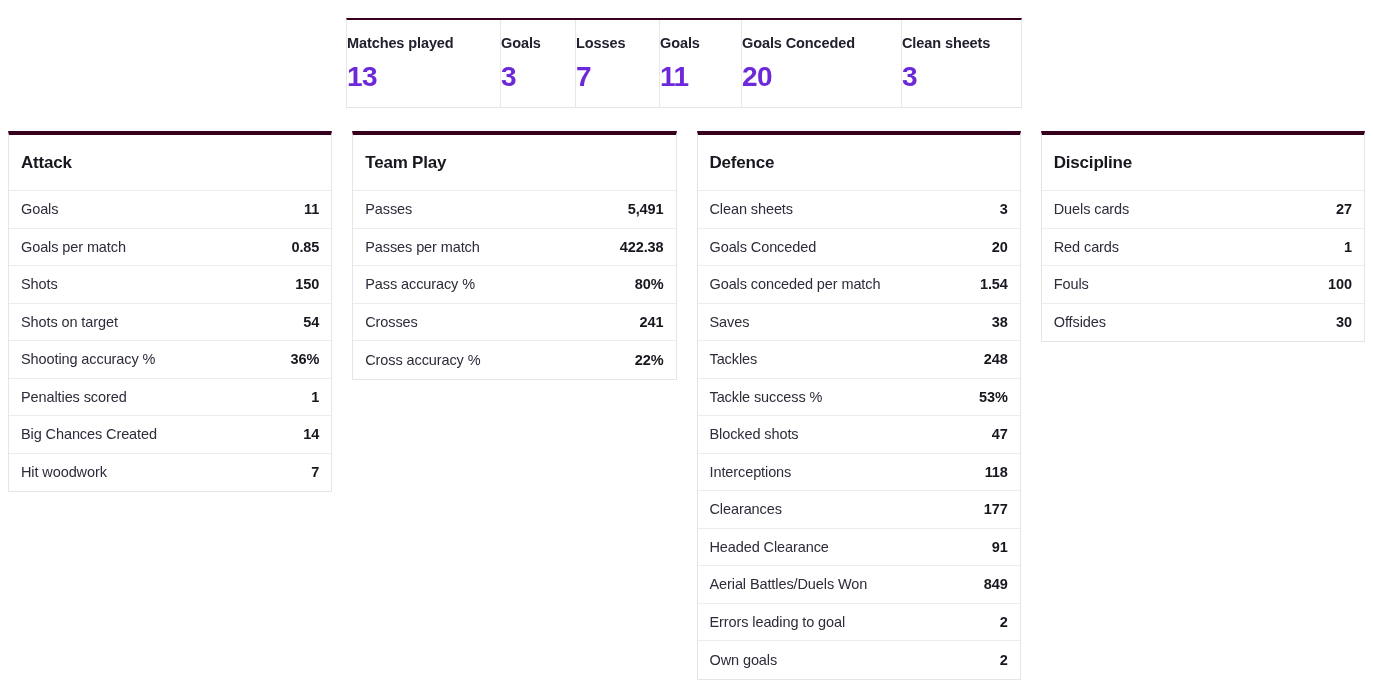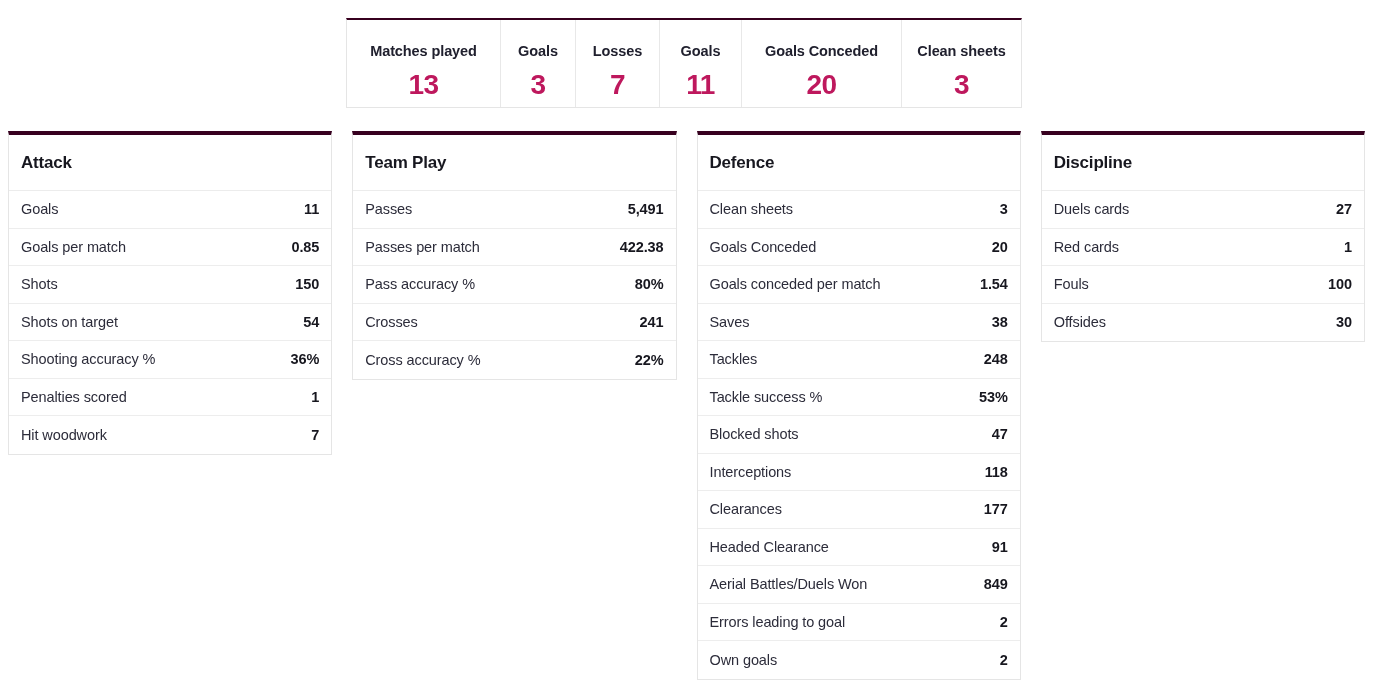--- a/index.html
+++ b/index.html
@@ -31,40 +31,39 @@
     background: #ffffff;
     border: 1px solid #e5e5e5;
     border-top: 2px solid #37001f;
     display: flex;
     align-items: stretch;
   }
   .summary-cell {
     border-right: 1px solid #e8e8e8;
     display: flex;
     flex-direction: column;
-    align-items: center;
     justify-content: flex-start;
-    padding-top: 24px;
+    padding-top: 16px;
     flex: 0 0 auto;
   }
   .summary-cell:last-child { border-right: none; }
   .summary-cell .s-label {
     font-size: 14.5px;
     font-weight: 700;
     letter-spacing: -0.1px;
     color: #20202e;
     white-space: nowrap;
     line-height: 1.1;
   }
   .summary-cell .s-value {
     margin-top: 11px;
     font-size: 28px;
     font-weight: 700;
     letter-spacing: -0.5px;
-    color: #be185d;
+    color: #6d28d9;
     line-height: 1;
   }
 
   
   .sc-w0 { width: 154px; }
   .sc-w1 { width: 75px; }
   .sc-w2 { width: 84px; }
   .sc-w3 { width: 82px; }
   .sc-w4 { width: 160px; }
   .sc-w5 { width: 119px; }
@@ -177,20 +176,24 @@
         </div>
         <div class="stat-row">
           <span class="stat-label">Shooting accuracy %</span>
           <span class="stat-value">36%</span>
         </div>
         <div class="stat-row">
           <span class="stat-label">Penalties scored</span>
           <span class="stat-value">1</span>
         </div>
         <div class="stat-row">
+          <span class="stat-label">Big Chances Created</span>
+          <span class="stat-value">14</span>
+        </div>
+        <div class="stat-row">
           <span class="stat-label">Hit woodwork</span>
           <span class="stat-value">7</span>
         </div>
       </div>
       <div class="panel">
         <div class="panel-header">
           <div class="panel-title">Team Play</div>
         </div>
         <div class="stat-row">
           <span class="stat-label">Passes</span>

